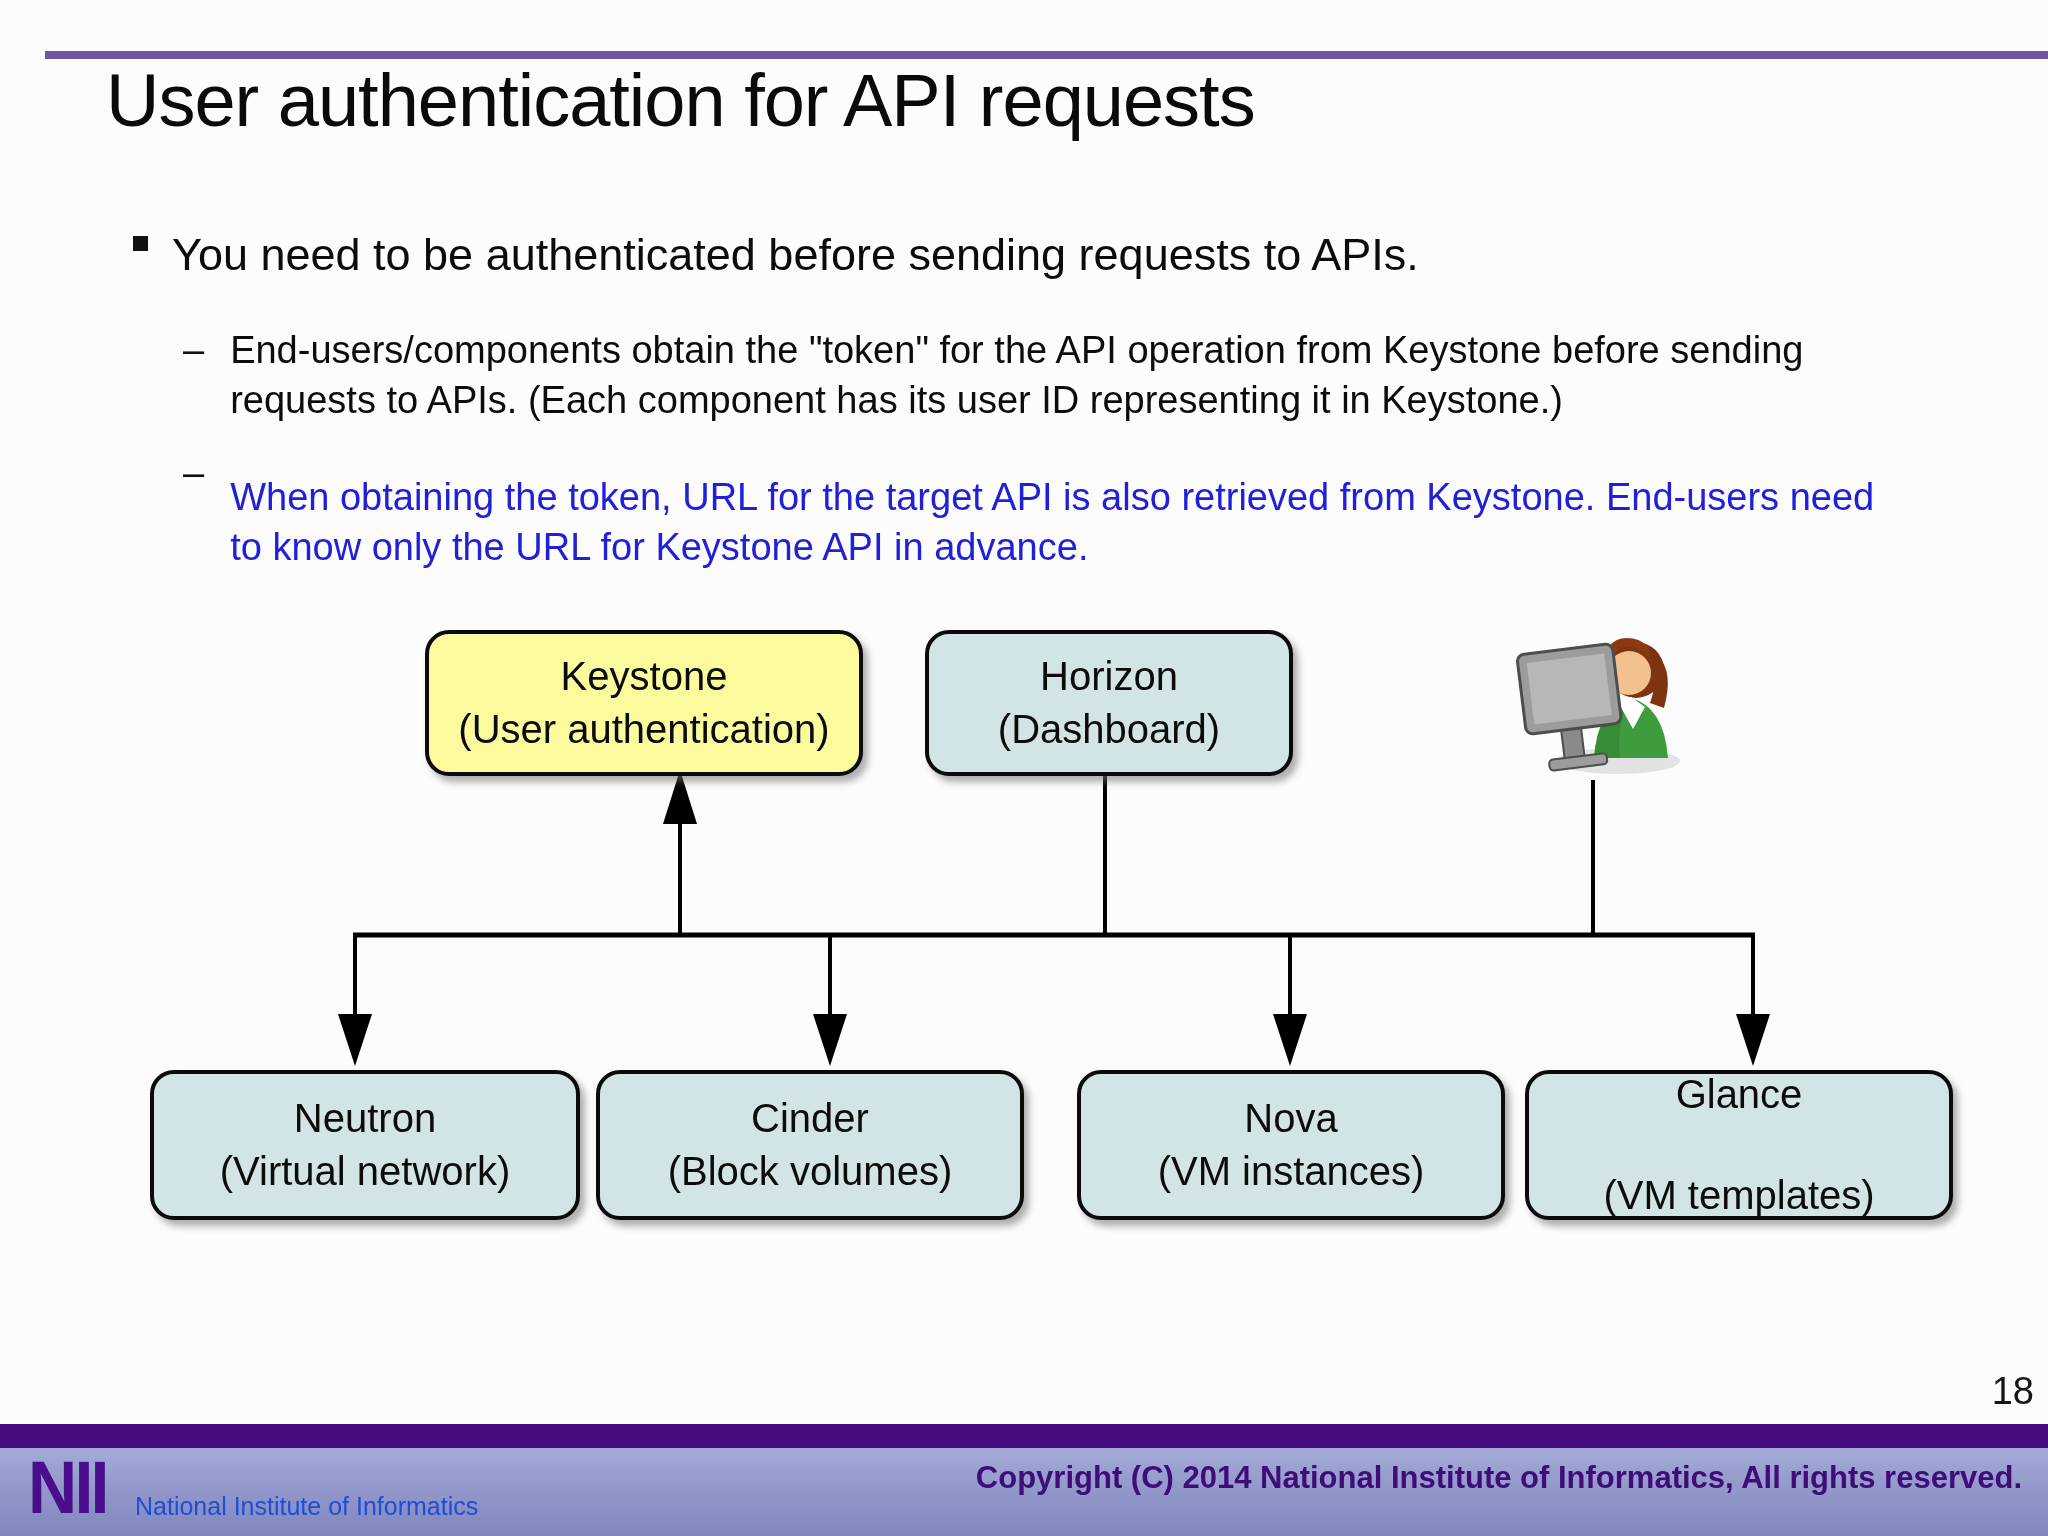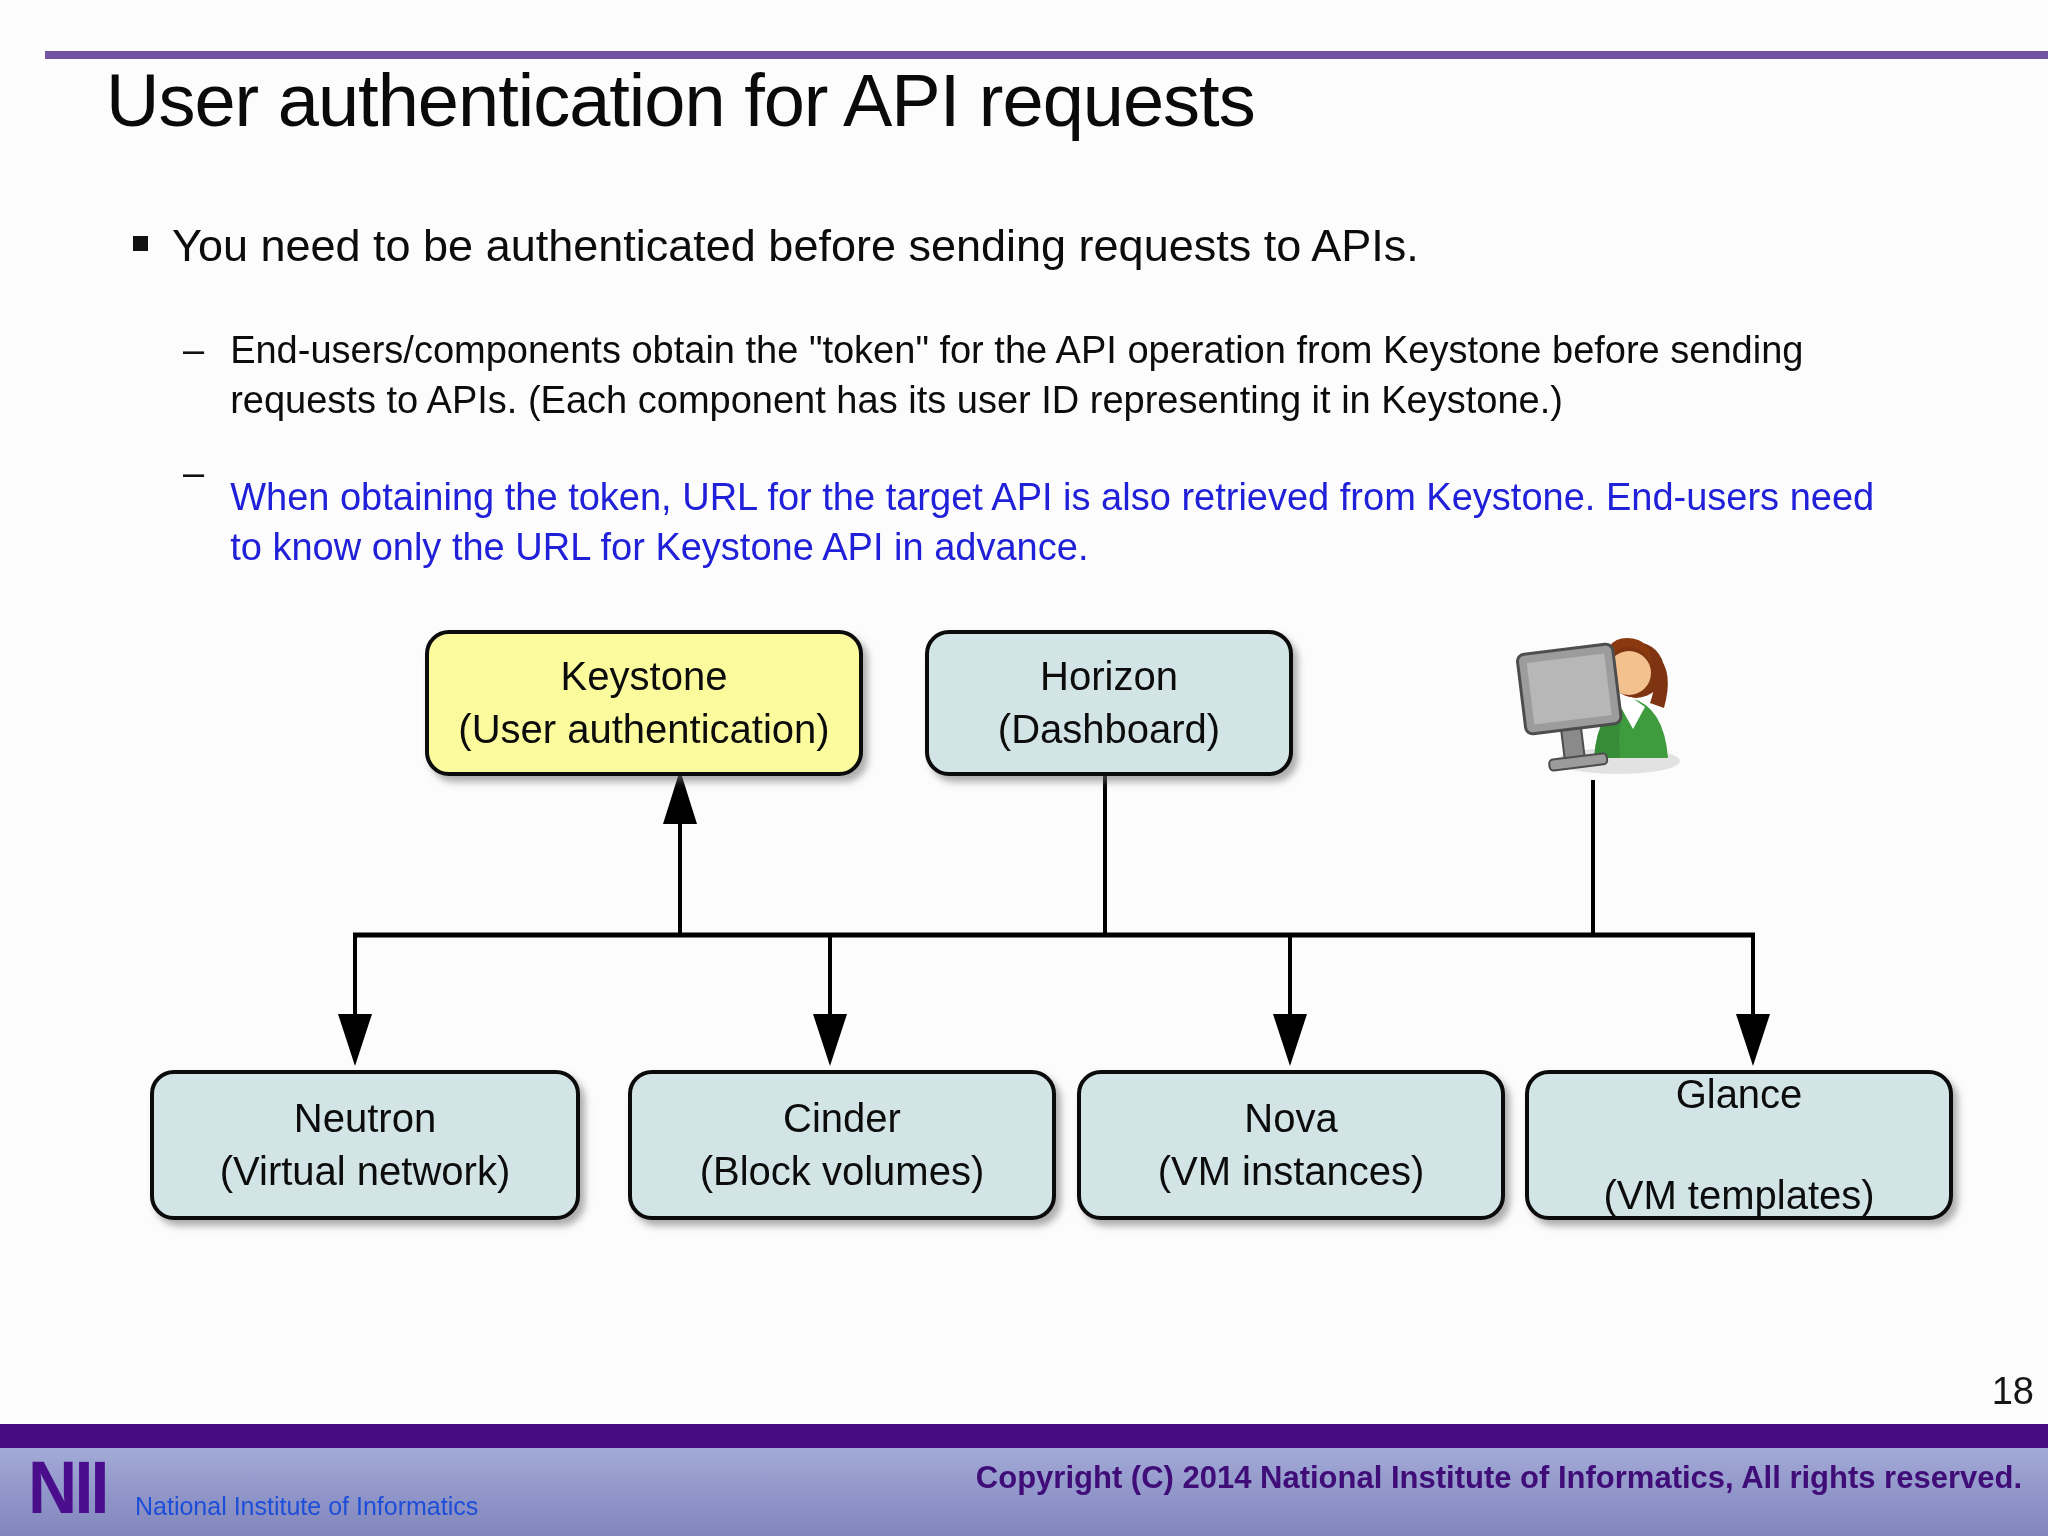--- a/index.html
+++ b/index.html
@@ -11,41 +11,41 @@
   
   .top-rule{position:absolute;left:45px;right:0;top:51px;height:8px;background:#6F55A2;}
   
   .title{
     position:absolute;left:106px;top:58px;width:1800px;
     font-size:74px;font-weight:400;letter-spacing:-1px;color:#0a0a0a;white-space:nowrap;
   }
   
   .bullet-row{position:absolute;left:133px;top:218px;width:1720px;display:flex;align-items:flex-start;}
   .bullet-square{flex:0 0 auto;width:15px;height:15px;background:#111;margin:18px 24px 0 0;}
-  .bullet-text{font-size:45px;line-height:1.25;color:#0c0c0c;}
+  .bullet-text{font-size:45px;line-height:1.25;color:#0c0c0c;margin-top:9px;}
   .sub-row{position:absolute;left:183px;display:flex;align-items:flex-start;}
   .sub-row.s1{top:325px;}
   .sub-row.s2{top:448px;}
   .sub-dash{flex:0 0 auto;font-size:38px;line-height:1.32;color:#111;margin-right:26px;}
   .sub-text{font-size:38px;line-height:1.32;width:1660px;}
   .sub-text.black{color:#0c0c0c;}
   .sub-text.blue{color:#2020D8;margin-top:24px;}
   
   .connectors{position:absolute;left:0;top:0;width:2048px;height:1536px;pointer-events:none;}
   .node{
     position:absolute;border:4px solid #0b0b0b;border-radius:24px;
     display:flex;flex-direction:column;align-items:center;justify-content:center;
     box-shadow:5px 6px 7px rgba(110,110,110,0.55);
     text-align:center;
   }
   .node-line{font-size:40px;line-height:1.32;color:#0c0c0c;white-space:nowrap;}
   .n-keystone{left:425px;top:630px;width:430px;height:138px;}
   .n-horizon{left:925px;top:630px;width:360px;height:138px;}
   .n-neutron{left:150px;top:1070px;width:422px;height:142px;}
-  .n-cinder{left:628px;top:1070px;width:420px;height:142px;}
+  .n-cinder{left:596px;top:1070px;width:420px;height:142px;}
   .n-nova{left:1077px;top:1070px;width:420px;height:142px;}
   .n-glance{left:1525px;top:1070px;width:420px;height:142px;gap:48px;}
   .user-icon{position:absolute;left:1498px;top:618px;width:200px;height:165px;}
   
   .page-number{position:absolute;right:14px;top:1370px;font-size:38px;color:#161616;margin-left:6px;}
   
   .footer-bar{position:absolute;left:0;right:0;top:1424px;height:24px;background:#470C80;}
   .footer-grad{
     position:absolute;left:0;right:0;top:1448px;height:88px;
     background:linear-gradient(180deg,#A3ABD7 0%,#8F95C8 55%,#8187BC 100%);

